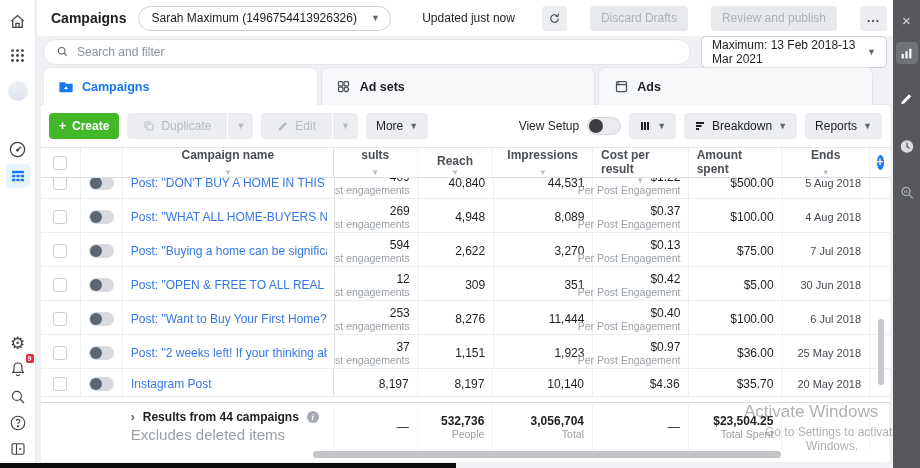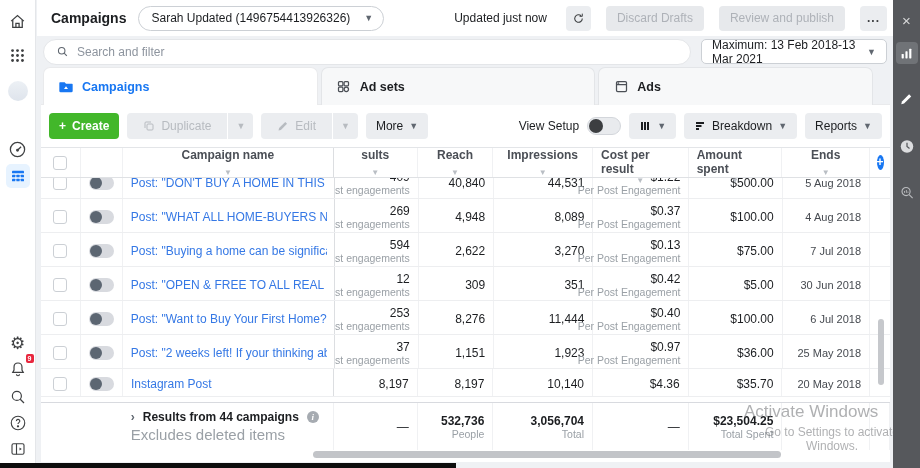--- a/index.html
+++ b/index.html
@@ -20,29 +20,29 @@
   .rr-active { background:#707377; border-radius:4px; width:22px; height:22px; }
   .rr-close { font-size:15px; color:#d8d9da; }
 
   
   .main { position:absolute; left:37px; top:0; width:856px; height:468px; }
 
   .topbar { position:absolute; left:0; top:0; width:100%; height:36px; background:#fff; display:flex; align-items:center; padding:0 6px; }
   .tb-title { font-size:14px; font-weight:bold; margin:0 12px 0 8px; }
   .account-pill { display:flex; align-items:center; gap:14px; border:1px solid #ccd0d5; border-radius:16px; height:25px; padding:0 10px 0 12px; background:#fff; font-size:12px; }
   .caret { font-size:9px; color:#606770; }
-  .tb-right { margin-left:auto; display:flex; align-items:center; gap:15px; }
+  .tb-right { margin-left:auto; display:flex; align-items:center; gap:23px; }
   .updated { font-size:12px; color:#1c1e21; margin-right:4px; }
   .sq-btn { width:25px; height:25px; background:#ebedf0; border-radius:4px; display:flex; align-items:center; justify-content:center; color:#3e4042; }
   .gray-btn { height:25px; background:#e7e9ec; border-radius:4px; display:flex; align-items:center; justify-content:center; padding:0 11px; font-size:12px; color:#aeb2b8; }
   .dots-btn { width:27px; height:25px; background:#ebedf0; border-radius:4px; display:flex; align-items:center; justify-content:center; font-weight:bold; color:#3e4042; letter-spacing:1px; }
 
   .filterbar { position:absolute; left:0; top:36px; width:100%; height:31px; display:flex; align-items:center; padding:0 6px; gap:10px; }
   .search-pill { flex:0 0 648px; height:26px; background:#fff; border:1px solid #e4e6e9; border-radius:15px; display:flex; align-items:center; padding:0 12px; gap:8px; color:#8d949e; }
-  .date-pill { height:25px; background:#fff; border:1px solid #ccd0d5; border-radius:5px; display:flex; align-items:center; gap:0; padding:0 10px; font-size:12px; color:#1c1e21; flex:1; justify-content:space-between; }
+  .date-pill { height:32px; background:#fff; border:1px solid #ccd0d5; border-radius:5px; display:flex; align-items:center; gap:0; padding:0 10px; font-size:12px; color:#1c1e21; flex:1; justify-content:space-between; }
 
   
   .tabs { position:absolute; left:6px; top:67px; width:830px; height:38px; display:flex; gap:3px; z-index:5; }
   .tab { flex:1; background:#f7f8f9; border:1px solid #e3e5e8; border-bottom:none; border-radius:7px 7px 0 0; display:flex; align-items:center; gap:8px; padding:0 14px; font-weight:bold; font-size:12.5px; color:#1c1e21; }
   .tab.active { background:#fff; color:#1877f2; border-color:#e9eaec; }
   .tab .t-ic { width:16px; height:16px; display:flex; align-items:center; justify-content:center; }
 
   
   .panel { position:absolute; left:4px; top:104px; width:849px; height:358px; background:#fff; border-top:1px solid #e9eaec; }
 
@@ -61,21 +61,21 @@
   .vs-toggle .knob { position:absolute; left:1px; top:1px; width:14px; height:14px; border-radius:50%; background:#3c3e41; }
 
   
   .theader { height:31px; border-top:1px solid #e3e5e8; border-bottom:1px solid #dfe1e4; display:flex; align-items:center; font-weight:bold; font-size:12px; color:#4b4f56; background:#fff; position:relative; z-index:3; }
   .cell { height:100%; display:flex; align-items:center; padding:0 8px; border-right:1px solid #f0f1f3; }
   .hcell { justify-content:space-between;flex-direction:column; }
   .c-check { width:40px; justify-content:center; }
   .c-toggle { width:42px; }
   .c-name { width:212px; border-right:1px solid #dcdee1; }
   .c-results { width:84px; }
-  .c-reach { width:76px; }
+  .c-reach { width:76px;justify-content:flex-end; }
   .c-impr { width:100px; }
   .c-cost { width:96px; }
   .c-spent { width:94px; }
   .c-ends { width:88px; }
   .c-plus { width:20px; border-right:none; justify-content:center; }
   .sort { font-size:8px; color:#b9bec4; }
   .plus-circle { width:15px; height:15px; border-radius:50%; background:#1877f2; color:#fff; font-size:12px; line-height:14px; text-align:center; font-weight:bold; }
 
   .rows-viewport { height:224px; overflow:hidden; }
   .trow { display:flex; align-items:stretch; border-bottom:1px solid #edeef0; height:34px; background:#fff; }
@@ -218,21 +218,21 @@
         <path d="M8 12.5v-3M11 12.5V8M13.5 12.5v-2" stroke-width="1.4"></path>
       </svg>
   </div>
 </div>
 
 <div class="main">
 
   <div class="topbar">
     <div class="tb-title">Campaigns</div>
     <div class="account-pill">
-      <span>Sarah Updated (1496754413926326)</span>
+      <span>Sarah Maximum (1496754413926326)</span>
       <span class="caret">▼</span>
     </div>
     <div class="tb-right">
       <span class="updated">Updated just now</span>
       <span class="sq-btn">
         <svg width="13" height="13" viewBox="0 0 24 24" fill="none" stroke="currentColor" stroke-width="2">
             <path d="M19 12a7 7 0 1 1-2.2-5.1"></path>
             <path d="M19 3v5h-5" stroke-width="1.8"></path>
           </svg>
       </span>

